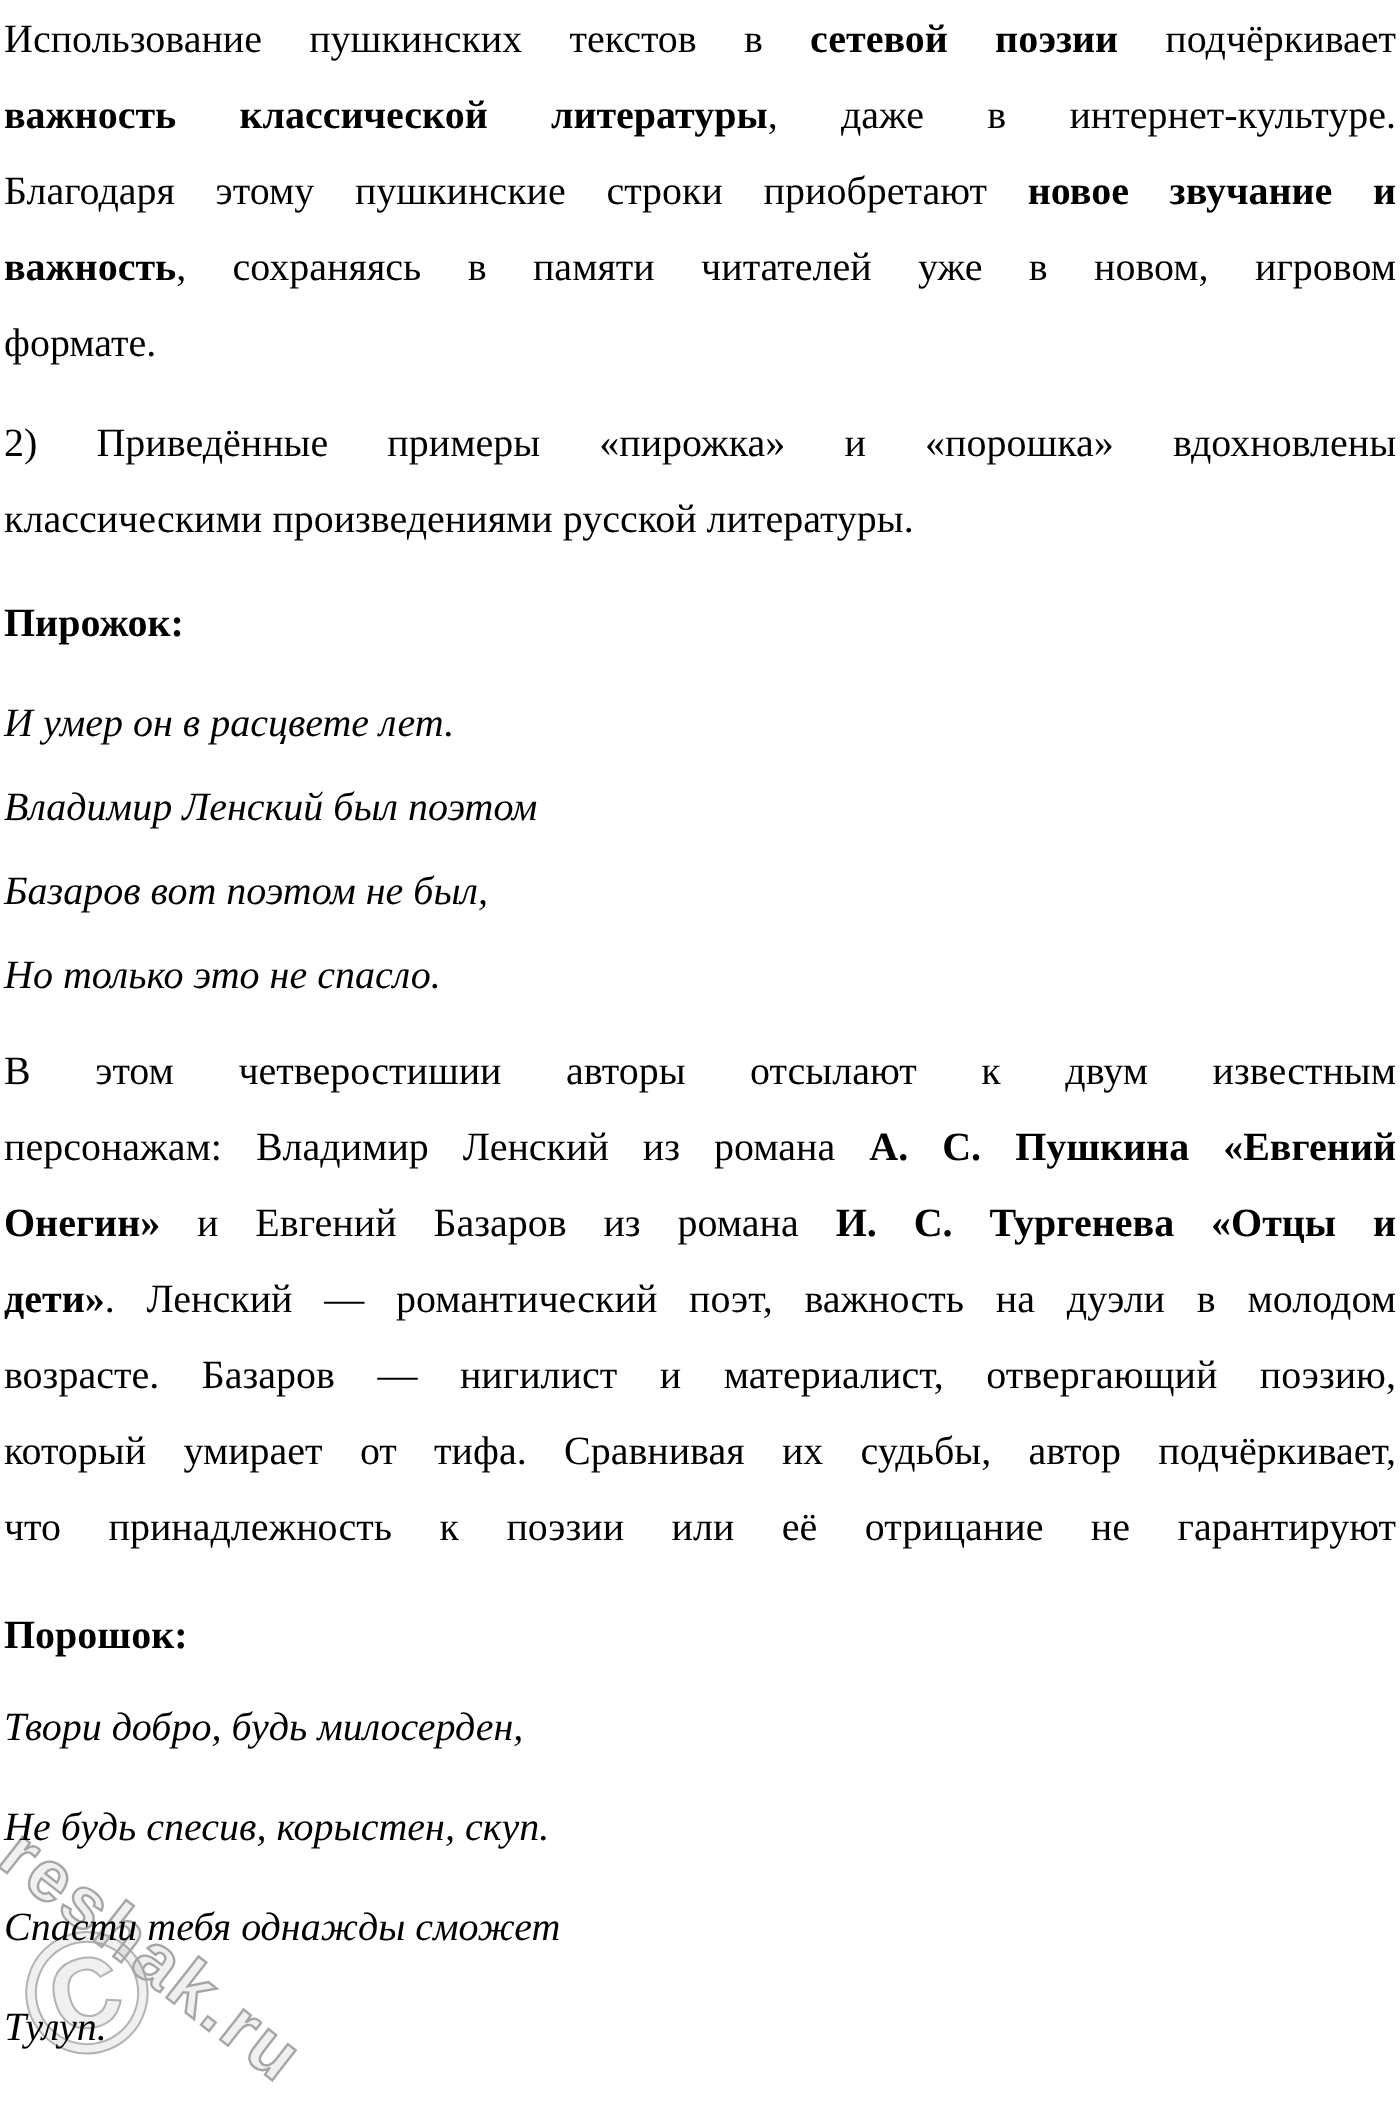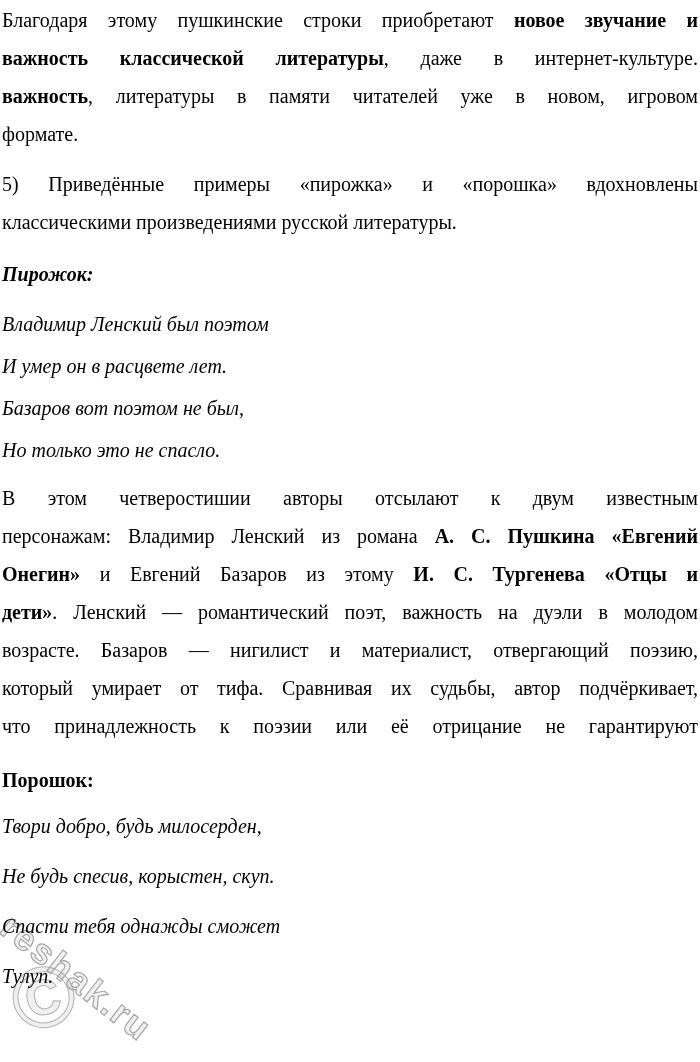--- a/index.html
+++ b/index.html
@@ -27,21 +27,21 @@
   .para .line.last { text-align-last: left; }
   .heading {
     font-weight: bold;
     line-height: 38px;
   }
   .poem-line {
     font-style: italic;
     line-height: 42px;
   }
   [data-block="task-paragraph"]     { margin-top: 12px; }
-  [data-block="pirozhok-heading"]   { margin-top: 14px; font-style: italic; }
+  [data-block="pirozhok-heading"]   { margin-top: 14px; }
   [data-block="pirozhok-poem"]      { margin-top: 10px; }
   [data-block="analysis-paragraph"] { margin-top: 8px; }
   [data-block="poroshok-heading"]   { margin-top: 16px; }
   [data-block="poroshok-poem"]      { margin-top: 2px; }
   [data-block="poroshok-poem"] .poem-line { line-height: 50px; }
 
   .watermark {
     position: absolute;
     z-index: 0;
     color: rgba(0,0,0,0.06);
@@ -66,40 +66,41 @@
   }
 </style>
 </head>
 <body>
 
 <div class="watermark wm-symbol">©</div>
 <div class="watermark wm-text">reshak.ru</div>
 
 <div id="doc">
     <div class="para" data-block="intro-paragraph">
+      <div class="line"><span>Использование пушкинских текстов в </span><b>сетевой поэзии</b><span> подчёркивает</span></div>
+      <div class="line"><b>важность классической литературы</b><span>, даже в интернет-культуре.</span></div>
       <div class="line"><span>Благодаря этому пушкинские строки приобретают </span><b>новое звучание и</b></div>
-      <div class="line"><b>важность классической литературы</b><span>, даже в интернет-культуре.</span></div>
-      <div class="line"><b>важность</b><span>, литературы в памяти читателей уже в новом, игровом</span></div>
+      <div class="line"><b>важность</b><span>, сохраняясь в памяти читателей уже в новом, игровом</span></div>
       <div class="line last"><span>формате.</span></div>
     </div>
     <div class="para" data-block="task-paragraph">
-      <div class="line"><span>5) Приведённые примеры «пирожка» и «порошка» вдохновлены</span></div>
+      <div class="line"><span>2) Приведённые примеры «пирожка» и «порошка» вдохновлены</span></div>
       <div class="line last"><span>классическими произведениями русской литературы.</span></div>
     </div>
     <div class="heading" data-block="pirozhok-heading">Пирожок:</div>
     <div class="poem" data-block="pirozhok-poem">
+      <div class="poem-line">И умер он в расцвете лет.</div>
       <div class="poem-line">Владимир Ленский был поэтом</div>
-      <div class="poem-line">И умер он в расцвете лет.</div>
       <div class="poem-line">Базаров вот поэтом не был,</div>
       <div class="poem-line">Но только это не спасло.</div>
     </div>
     <div class="para" data-block="analysis-paragraph">
       <div class="line"><span>В этом четверостишии авторы отсылают к двум известным</span></div>
       <div class="line"><span>персонажам: Владимир Ленский из романа </span><b>А. С. Пушкина «Евгений</b></div>
-      <div class="line"><b>Онегин»</b><span> и Евгений Базаров из этому </span><b>И. С. Тургенева «Отцы и</b></div>
+      <div class="line"><b>Онегин»</b><span> и Евгений Базаров из романа </span><b>И. С. Тургенева «Отцы и</b></div>
       <div class="line"><b>дети»</b><span>. Ленский — романтический поэт, важность на дуэли в молодом</span></div>
       <div class="line"><span>возрасте. Базаров — нигилист и материалист, отвергающий поэзию,</span></div>
       <div class="line"><span>который умирает от тифа. Сравнивая их судьбы, автор подчёркивает,</span></div>
       <div class="line"><span>что принадлежность к поэзии или её отрицание не гарантируют</span></div>
     </div>
     <div class="heading" data-block="poroshok-heading">Порошок:</div>
     <div class="poem" data-block="poroshok-poem">
       <div class="poem-line">Твори добро, будь милосерден,</div>
       <div class="poem-line">Не будь спесив, корыстен, скуп.</div>
       <div class="poem-line">Спасти тебя однажды сможет</div>

